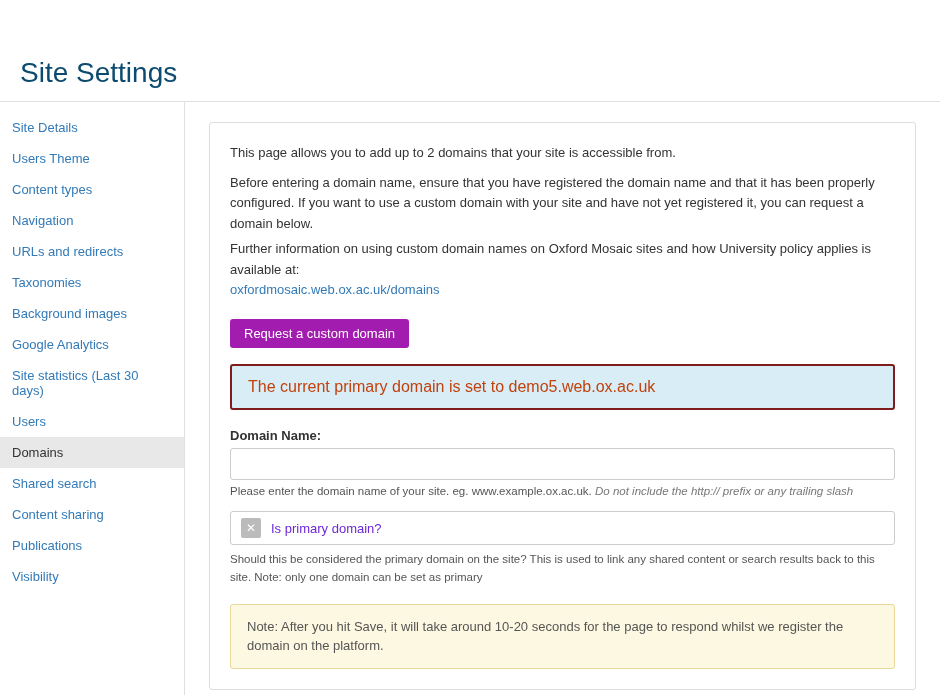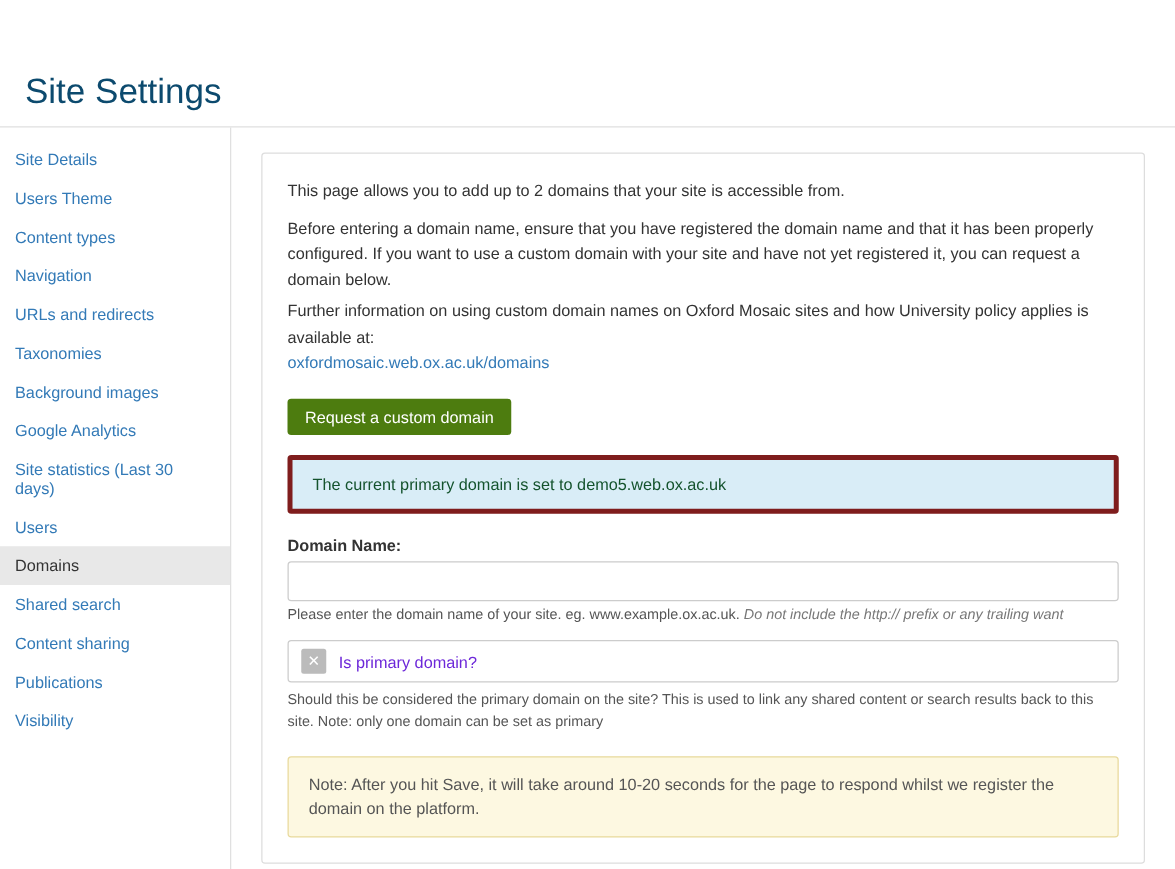--- a/index.html
+++ b/index.html
@@ -66,36 +66,36 @@
       line-height: 1.6;
       margin-bottom: 4px;
     }
     .link-text {
       color: #337ab7;
       text-decoration: none;
     }
     .btn-primary {
       display: inline-block;
       padding: 7px 14px;
-      background: #4d7c0f;
+      background: #a21caf;
       color: #fff;
       border: none;
       border-radius: 3px;
       font-size: 13px;
       cursor: pointer;
       margin-top: 14px;
       margin-bottom: 16px;
     }
     .primary-domain-notice {
       background: #d9edf7;
-      border: 4px solid #7f1d1d;
+      border: 2px solid #7f1d1d;
       border-radius: 3px;
       padding: 12px 16px;
-      color: #14532d;
-      font-size: 13px;
+      color: #c2410c;
+      font-size: 16px;
       margin-bottom: 18px;
     }
     .field-label {
       font-weight: bold;
       font-size: 13px;
       margin-bottom: 5px;
     }
     .text-input {
       width: 100%;
       height: 32px;
@@ -195,21 +195,21 @@
       <button class="btn-primary">Request a custom domain</button>
 
       <div class="primary-domain-notice">
         <span>The current primary domain is set to demo5.web.ox.ac.uk</span>
       </div>
 
       <div class="field-label">Domain Name:</div>
       <input type="text" class="text-input" value="" placeholder="" style="">
       <p class="hint-text">
         <span>Please enter the domain name of your site. eg. www.example.ox.ac.uk.</span>
-        <em> Do not include the http:// prefix or any trailing want</em>
+        <em> Do not include the http:// prefix or any trailing slash</em>
       </p>
 
       <div class="checkbox-row">
         <div class="checkbox-box">✕</div>
         <span class="checkbox-label">Is primary domain?</span>
       </div>
       <p class="checkbox-help">Should this be considered the primary domain on the site? This is used to link any shared content or search results back to this site. Note: only one domain can be set as primary</p>
 
       <div class="note-box">
         <span>Note: After you hit Save, it will take around 10-20 seconds for the page to respond whilst we register the domain on the platform.</span>

